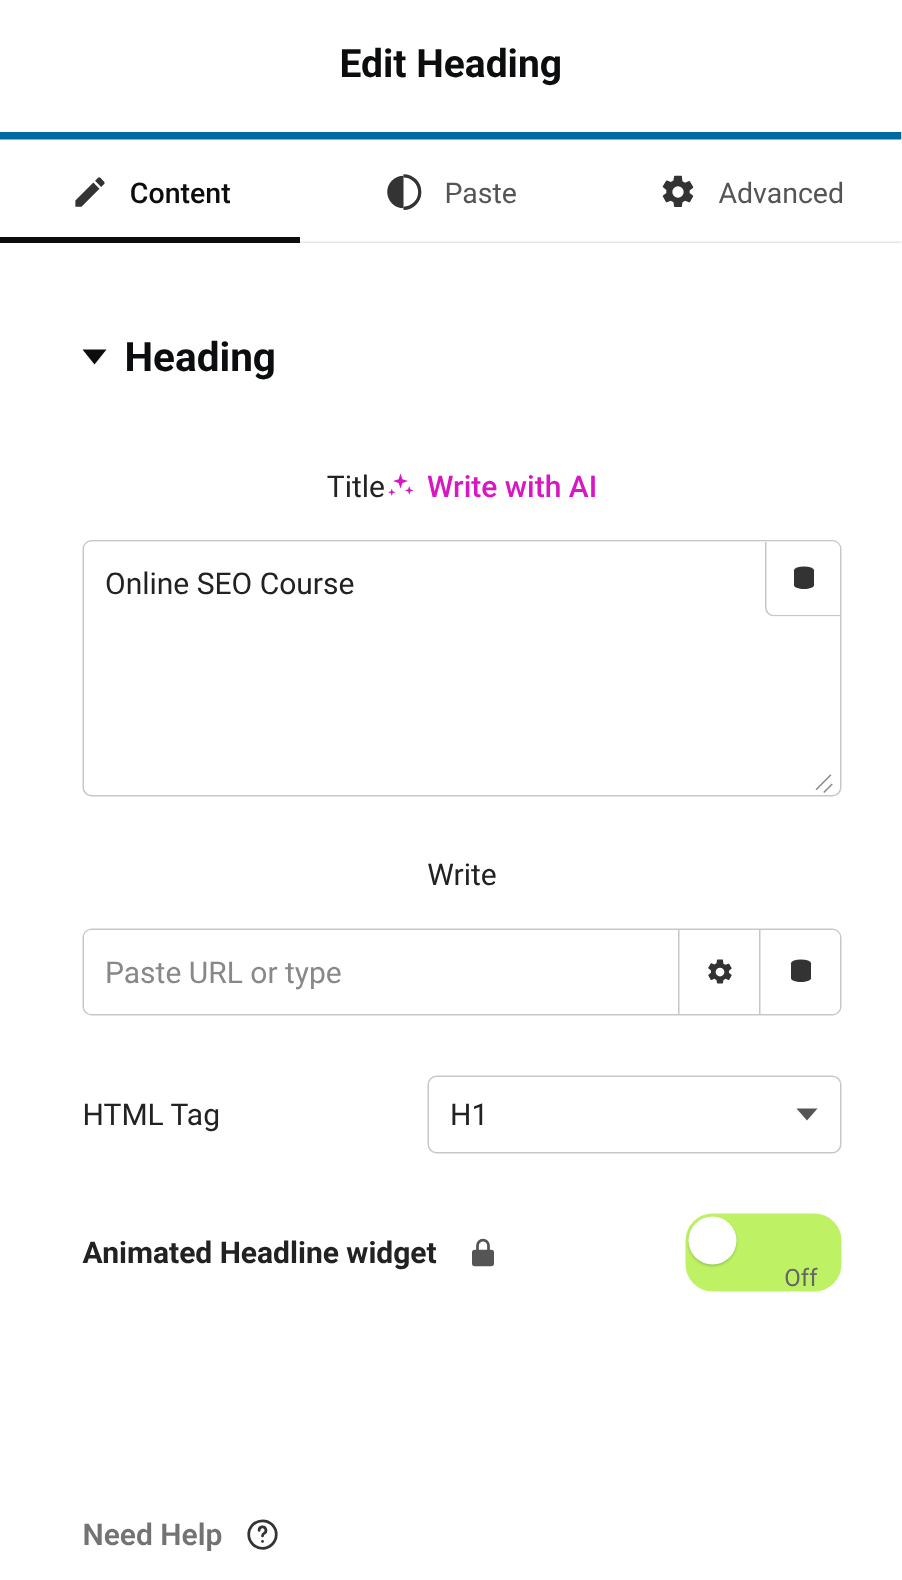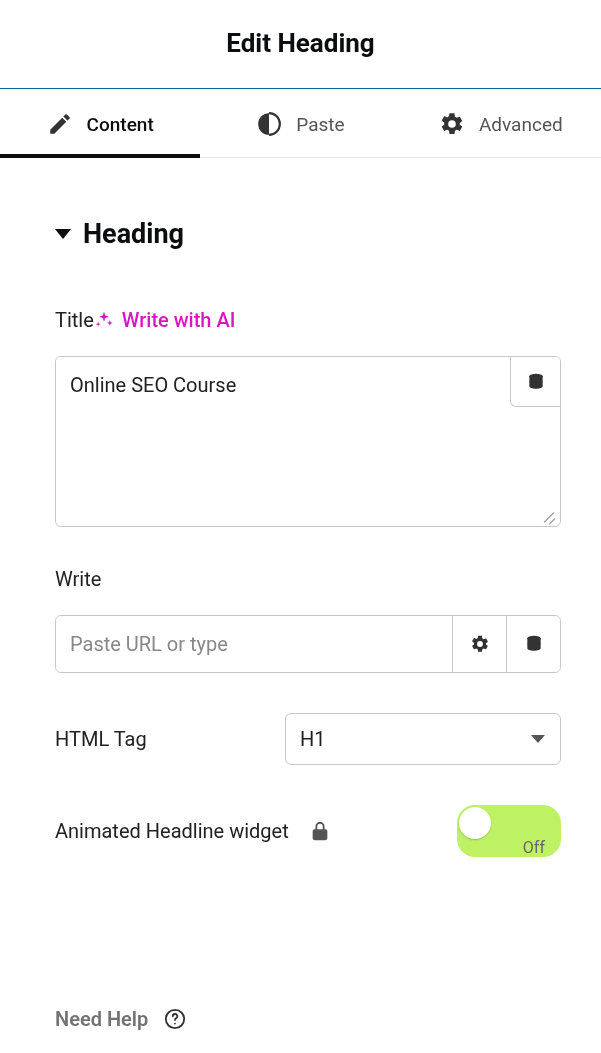--- a/index.html
+++ b/index.html
@@ -6,21 +6,21 @@
   body {
     width: 601px;
     height: 1053px;
     font-family: -apple-system, BlinkMacSystemFont, "Segoe UI", Roboto, Arial, sans-serif;
     background: #fff;
     color: #0c0d0e;
   }
   .header {
     text-align: center;
     padding: 28px 0 30px 0;
-    border-bottom: 1px solid #0369a1;
+    border-bottom: 5px solid #0369a1;
   }
   .header h1 {
     font-size: 26px;
     font-weight: 700;
   }
   .tabs {
     display: flex;
     border-bottom: 1px solid #e6e6e6;
   }
   .tab {
@@ -60,21 +60,21 @@
     border-right: 8px solid transparent;
     border-top: 10px solid #0c0d0e;
   }
   .section-header h2 {
     font-size: 27px;
     font-weight: 700;
   }
   .control { margin-bottom: 40px; }
   .control-label-row {
     display: flex;
-    justify-content: flex-start;
+    justify-content: center;
     align-items: center;
     margin-bottom: 24px;
   }
   .control-label {
     font-size: 20px;
     color: #222;
   }
   .ai-link {
     display: flex;
     align-items: center;
@@ -199,20 +199,21 @@
     align-items: center;
     justify-content: space-between;
     margin-top: 36px;
   }
   .switch-label {
     display: flex;
     align-items: center;
     gap: 20px;
     font-size: 20px;
     color: #222;
+    font-weight: bold;
   }
   .switch-label svg { width: 22px; height: 22px; fill: #555; }
   .switch {
     position: relative;
     width: 104px; height: 52px;
     background: #bef264;
     border-radius: 18px;
     cursor: pointer;
     display: flex;
     align-items: flex-end;

